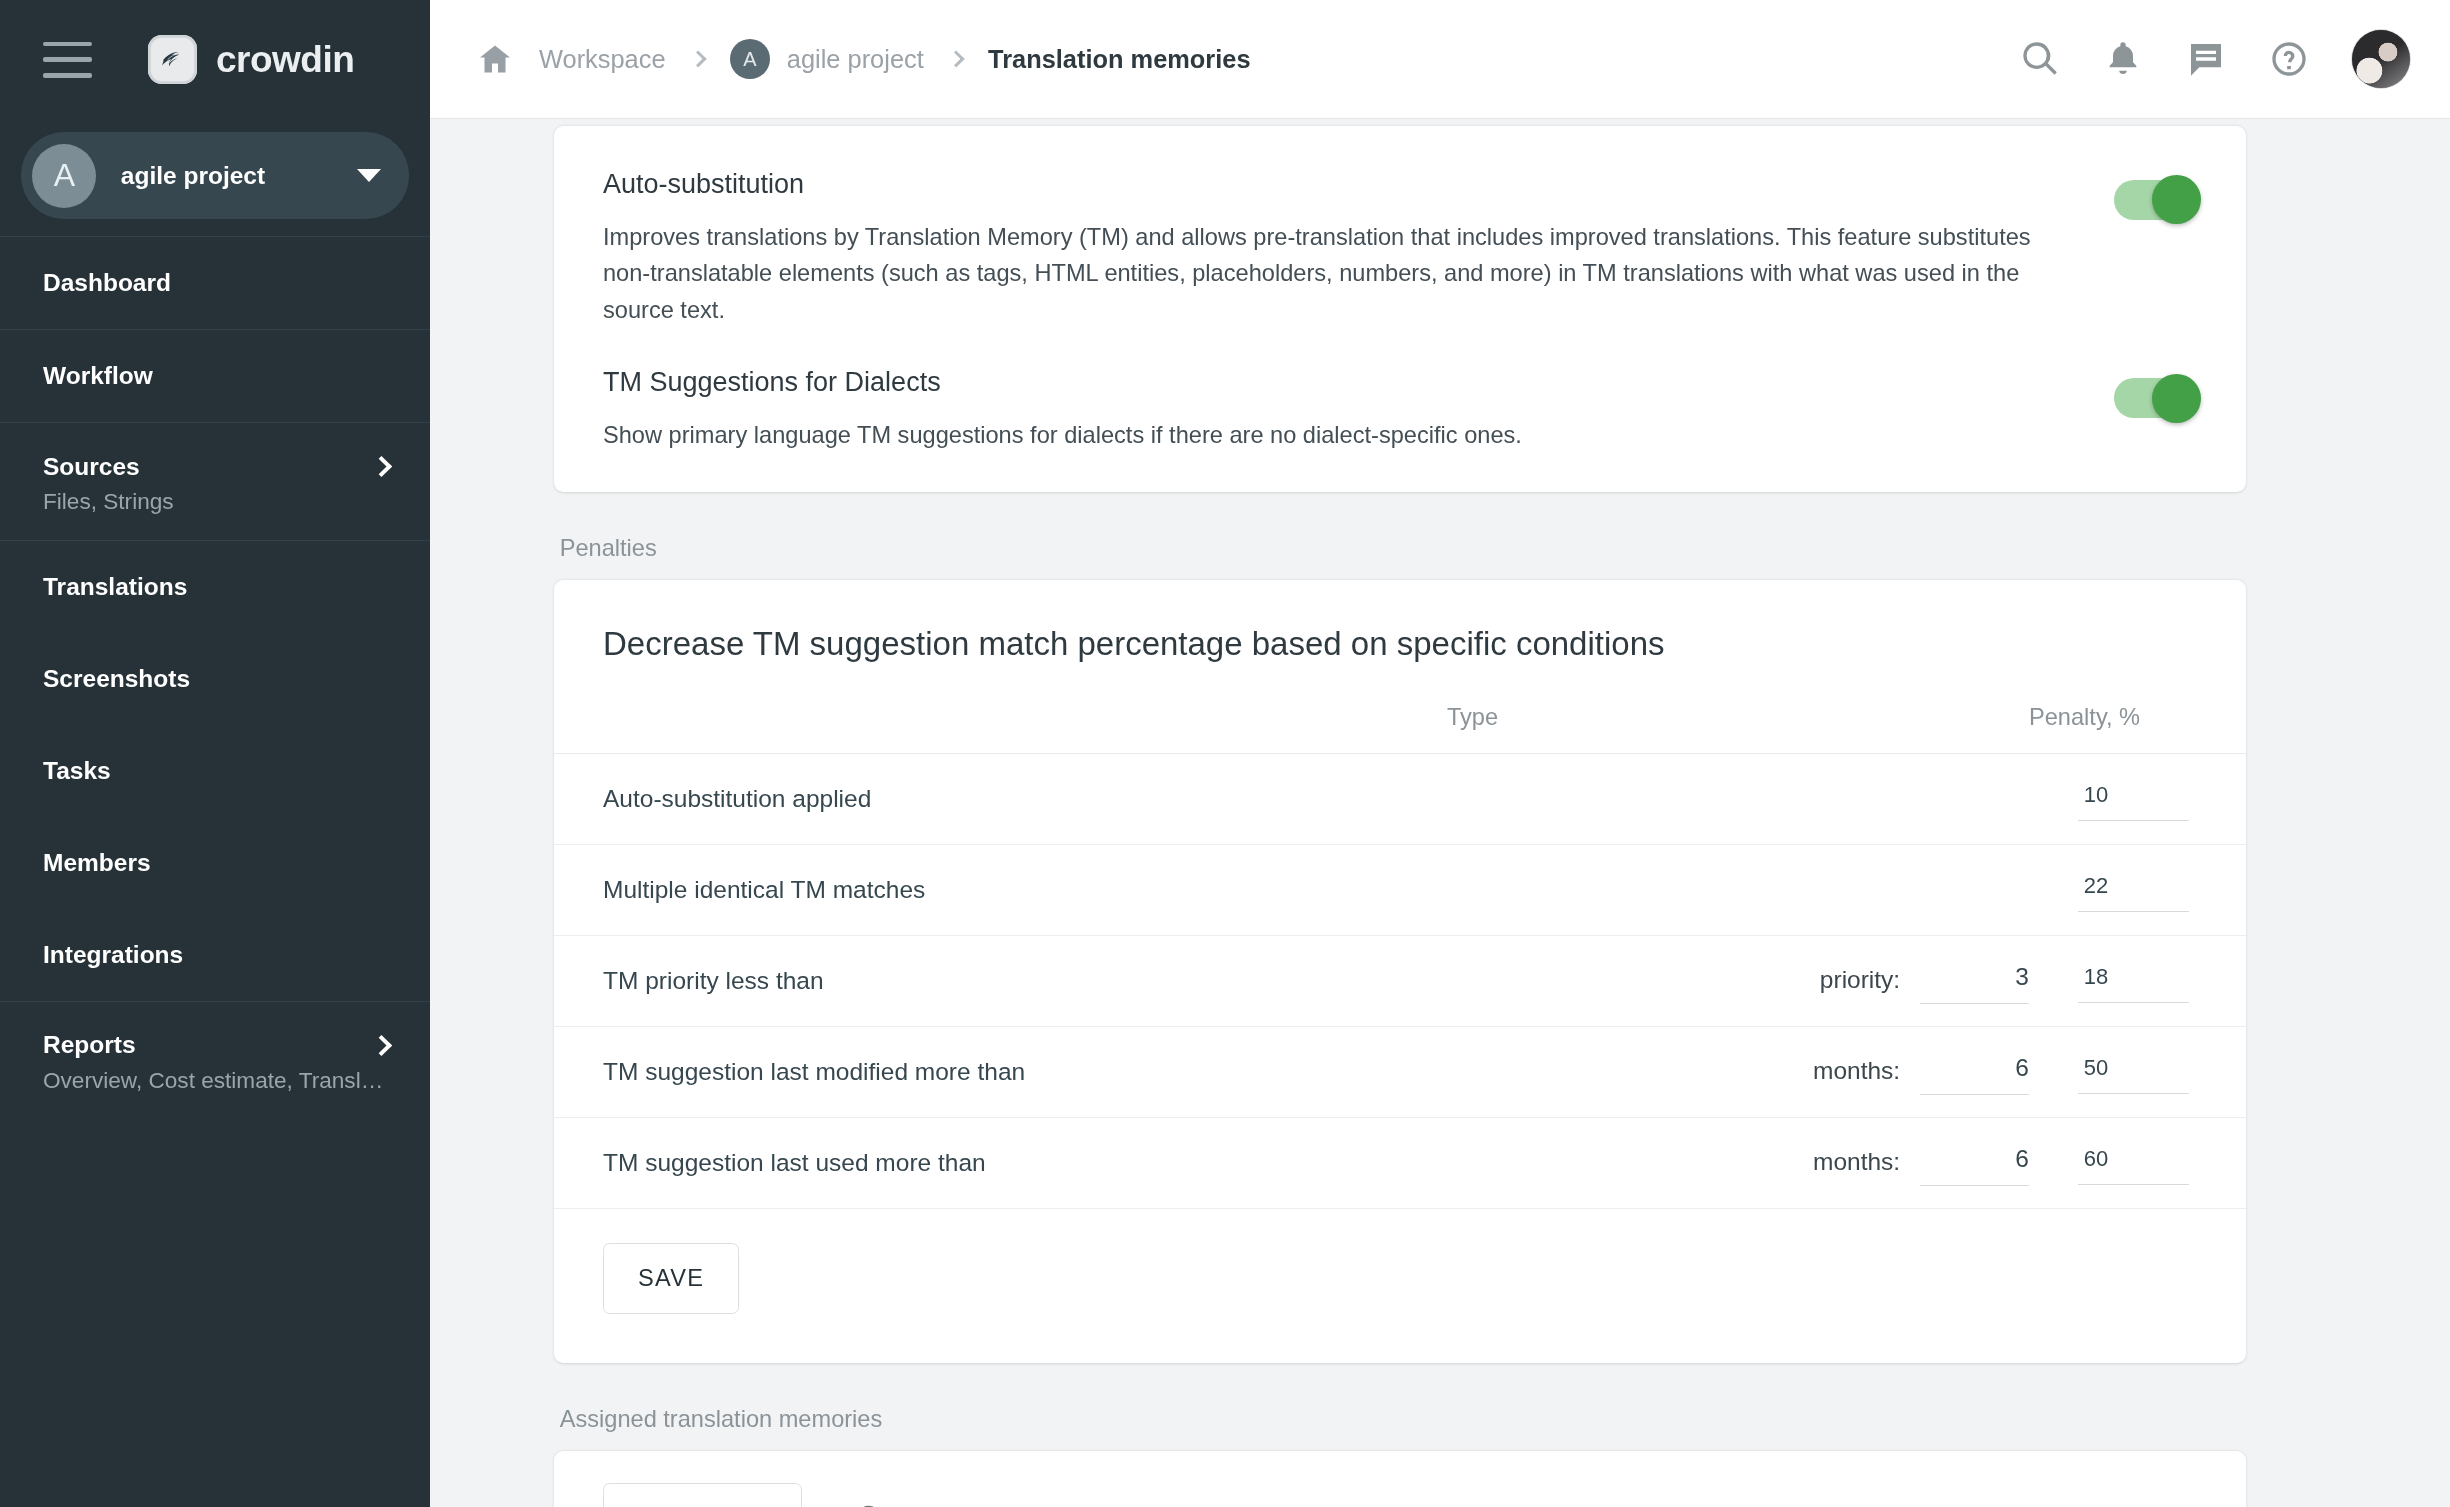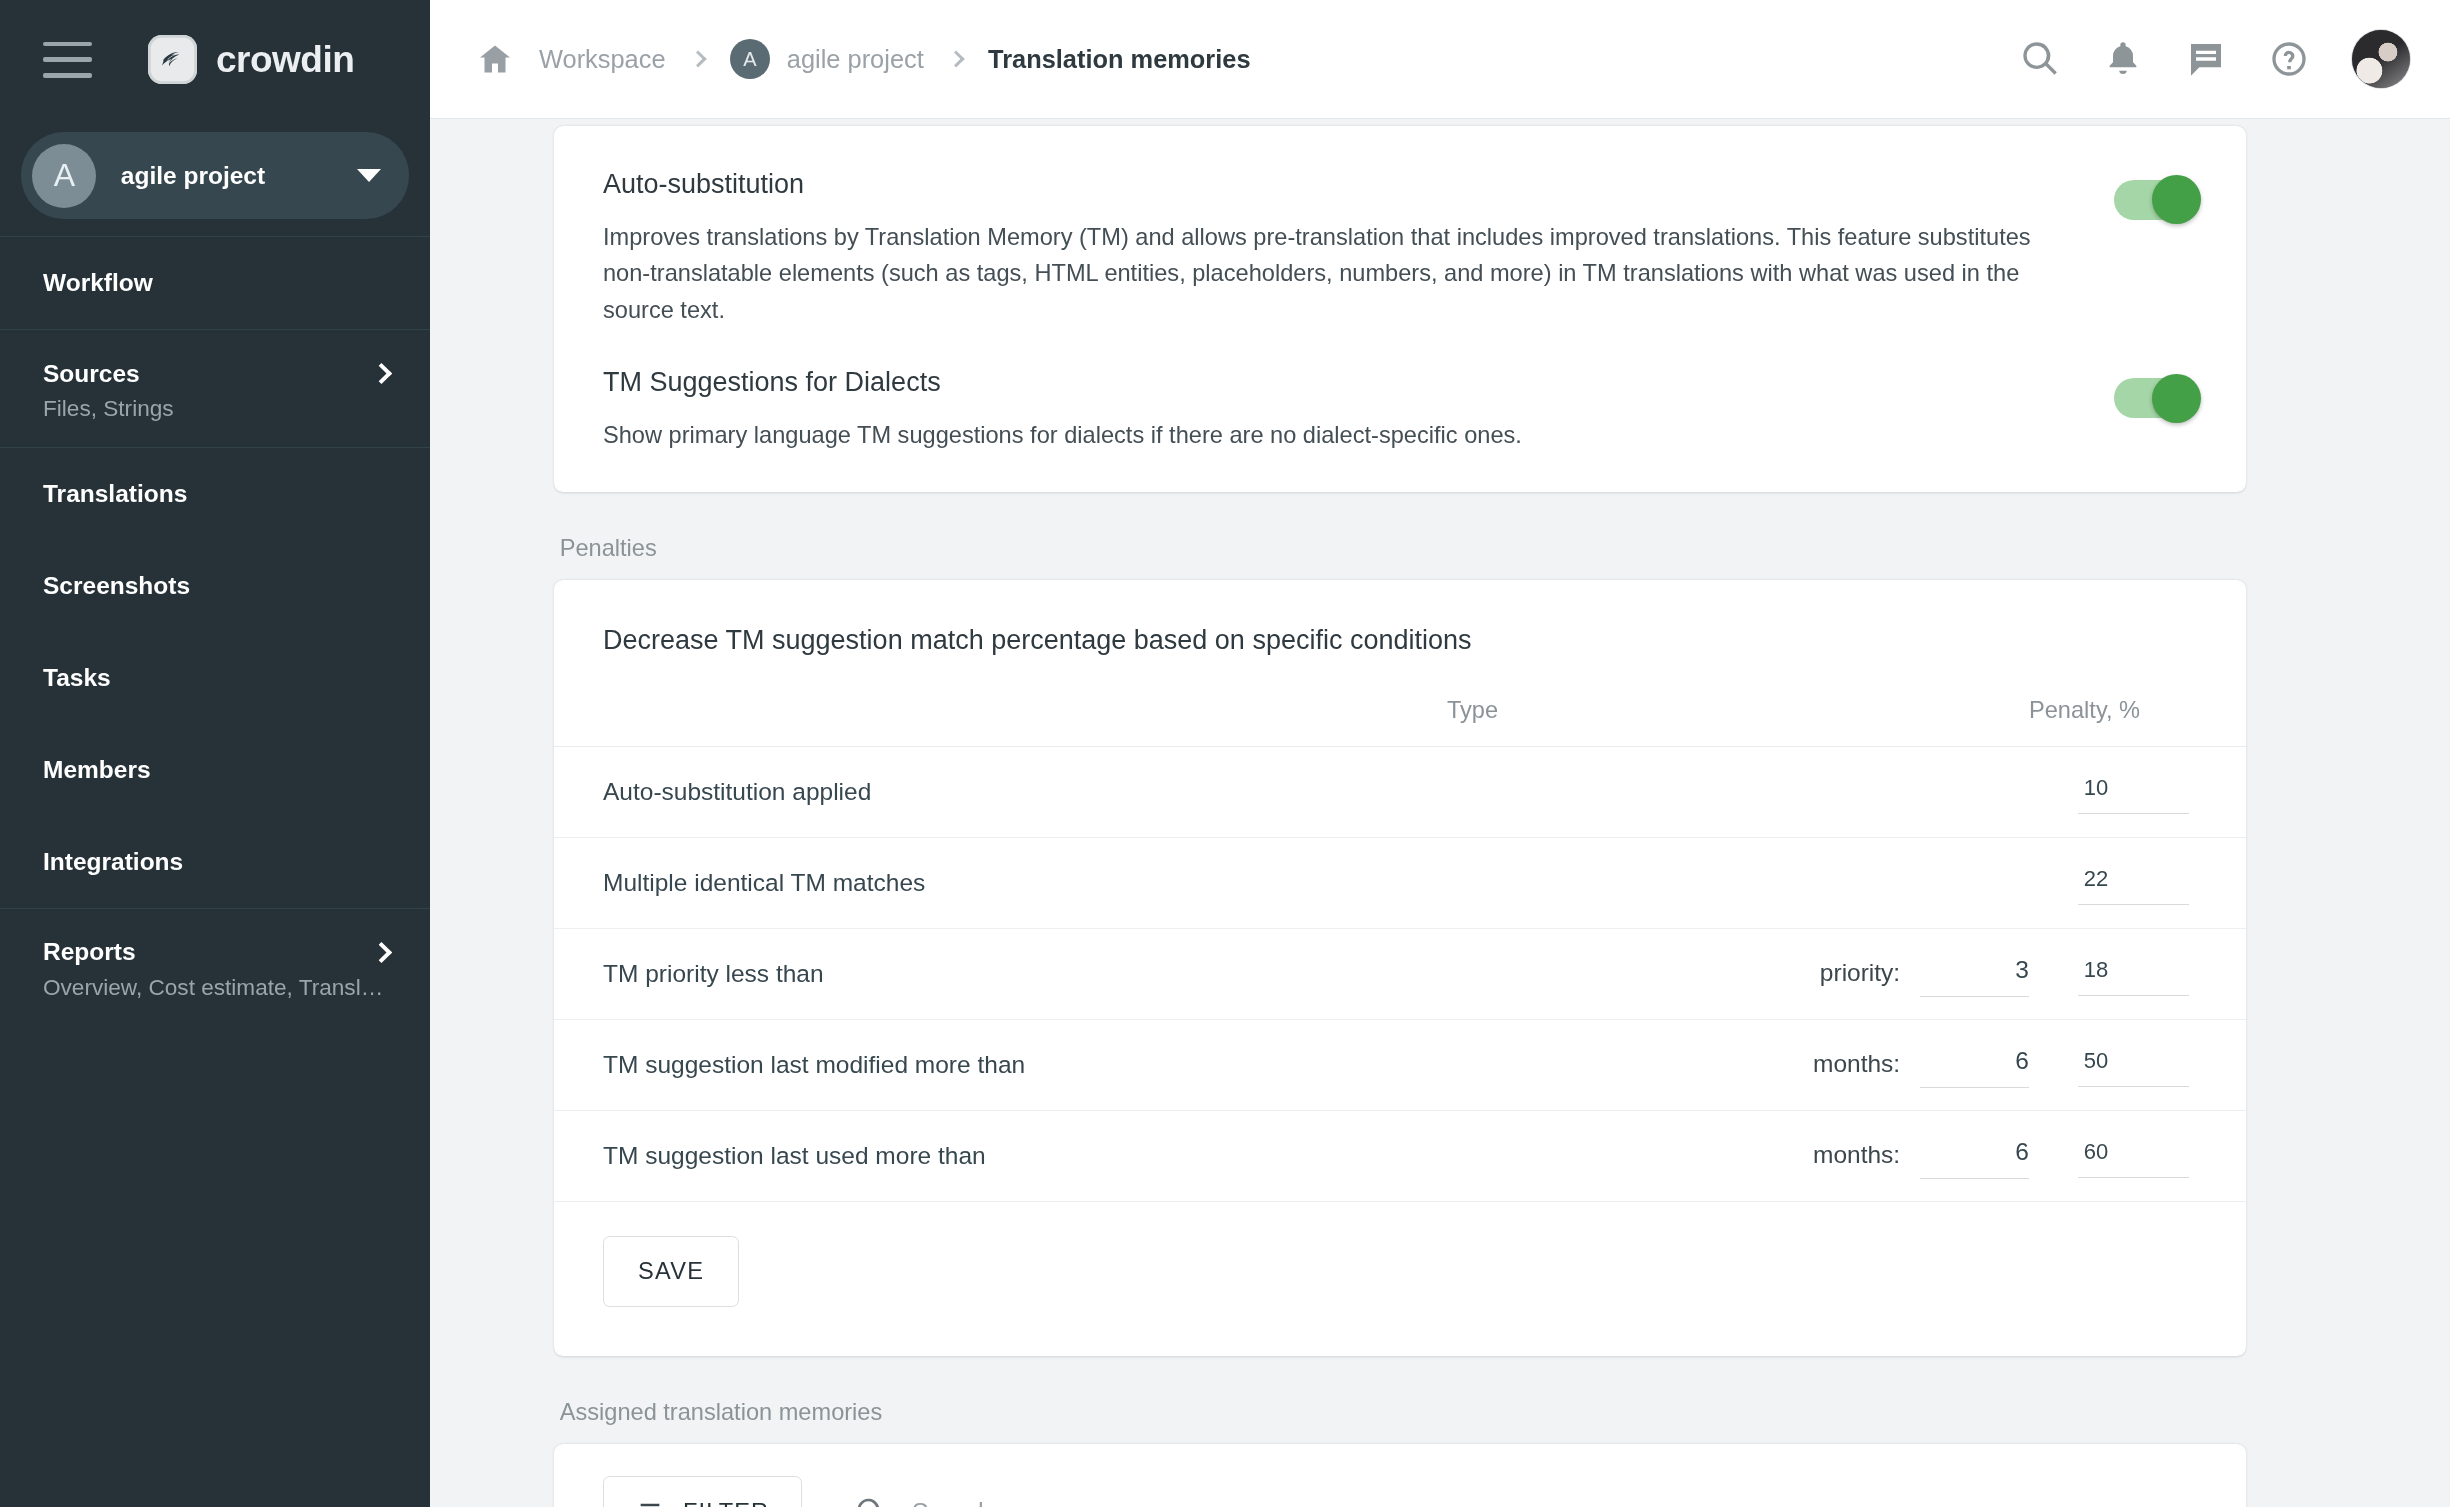--- a/index.html
+++ b/index.html
@@ -158,21 +158,21 @@
     box-shadow: 0 1.9px 4.7px rgba(0,0,0,0.25);
   }
 
   .section-label {
     font-size: 23.6px; color: #8b9398;
     margin: 43px 0 18px 5.7px;
   }
 
   .penalties-card { }
   .pen-head-text {
-    font-size: 27px; color: #2f3a40;
+    font-size: 33px; color: #2f3a40;
     padding: 45px 49px 0 49px;
   }
   .tbl { width: 100%; border-collapse: collapse; }
   .tbl th {
     font-size: 23.6px; color: #8b9398; font-weight: 400; text-align: right;
     padding: 41px 0 22.6px 49px; border-bottom: 0.9px solid #e9ecee;
   }
   .tbl th.pen-col { text-align: left; padding-left: 0; padding-right: 49px; }
   .tbl td {
     padding: 0 0 0 49px; height: 91px;
@@ -249,20 +249,25 @@
     </div>
 
     <div class="proj-selector">
       <div class="proj-avatar">A</div>
       <div class="proj-name">agile project</div>
       <div class="caret-down"></div>
     </div>
 
     <nav class="nav">
 
+      <div class="nav-group">
+        <div class="nav-item">
+          <span class="nav-label">Dashboard</span>
+        </div>
+      </div>
 
       <div class="nav-group">
         <div class="nav-item">
           <span class="nav-label">Workflow</span>
         </div>
       </div>
 
       <div class="nav-group">
         <div class="nav-item with-sub">
           <span class="nav-label">Sources</span>

